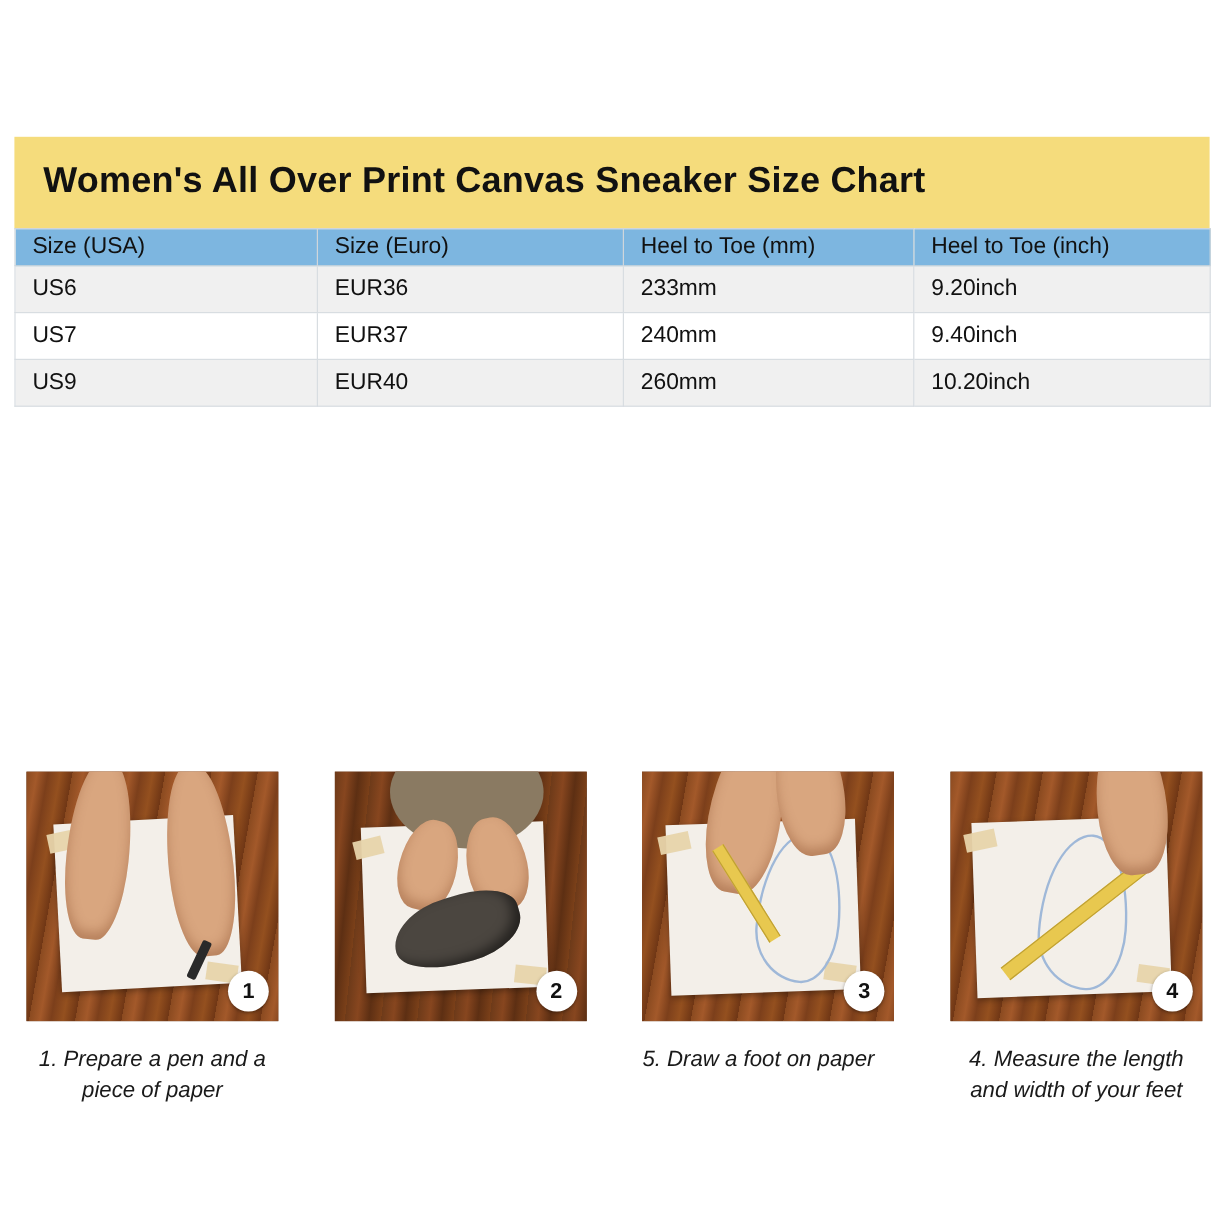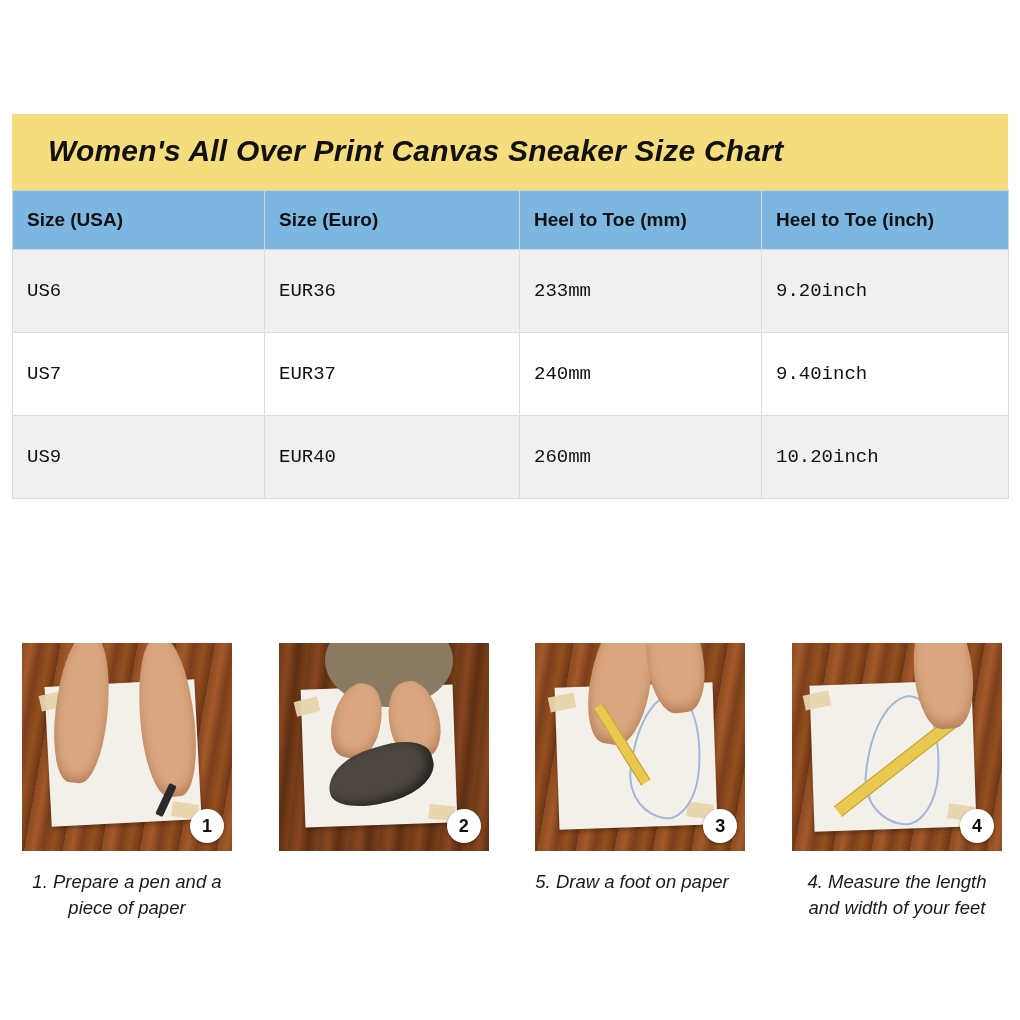--- a/index.html
+++ b/index.html
@@ -27,54 +27,52 @@
     left: 12px;
     top: 114px;
     width: 996px;
   }
   .chart-title {
     background: #f5dc7c;
     color: #111111;
     font-size: 30px;
     font-weight: bold;
     letter-spacing: 0.2px;
-    padding: 16px 24px 18px 36px;
+    padding: 16px 24px 18px 24px;
     box-sizing: border-box;
     height: 76px;
     line-height: 42px;
     white-space: nowrap;
     overflow: hidden;
-    font-style: italic;
   }
   table.size-table {
     border-collapse: collapse;
     width: 996px;
     table-layout: fixed;
   }
   table.size-table th {
     background: #7db6e0;
     color: #111111;
     font-size: 19px;
-    font-weight: bold;
+    font-weight: normal;
     text-align: left;
-    padding: 18px 14px;
+    padding: 4px 14px;
     height: 28px;
     border: 1px solid #cfd6db;
     box-sizing: border-box;
   }
   table.size-table td {
     font-size: 19px;
     color: #111111;
     text-align: left;
-    padding: 30px 14px;
+    padding: 8px 14px;
     height: 26px;
     border: 1px solid #d8dde1;
     background: #ffffff;
     box-sizing: border-box;
-    font-family: Liberation Mono, monospace;
   }
   table.size-table tr.alt td {
     background: #f0f0f0;
   }
   table.size-table col.c1 { width: 252px; }
   table.size-table col.c2 { width: 255px; }
   table.size-table col.c3 { width: 242px; }
   table.size-table col.c4 { width: 247px; }
 
   

